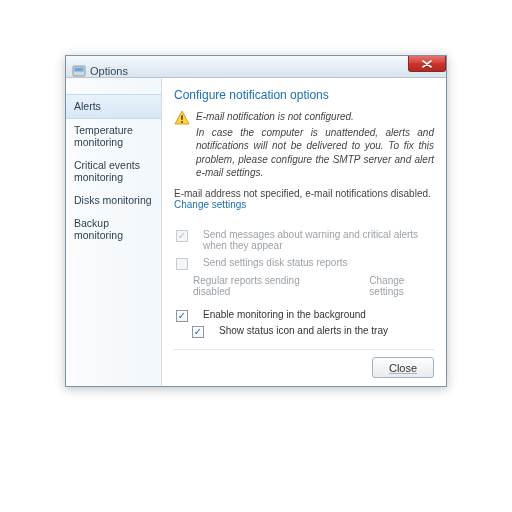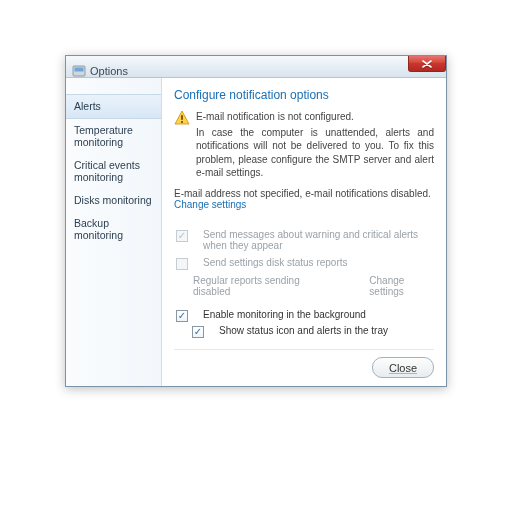--- a/index.html
+++ b/index.html
@@ -74,20 +74,21 @@
   }
   .heading {
     font-size: 12px;
     color: #1a6fb5;
     margin-bottom: 8px;
   }
   .warn-row {
     display: flex;
     gap: 6px;
     margin-bottom: 8px;
+    font-style: italic;
   }
   .warn-icon { flex: 0 0 16px; height: 16px; }
   .warn-text { flex: 1; font-size: 10px; color: #444; text-align: justify; line-height: 1.35; }
   .warn-text .line1 { margin-bottom: 2px; }
   .info-row {
     font-size: 10px; color: #444;
     margin-bottom: 16px;
     display: flex; justify-content: space-between; align-items: baseline;
   }
   .link { color: #1a6fb5; cursor: pointer; }
@@ -120,21 +121,21 @@
   }
   .btnbar {
     border-top: 1px solid #e2e8ed;
     padding-top: 7px;
     display: flex; justify-content: flex-end;
   }
   .btn {
     min-width: 62px; height: 21px;
     background: linear-gradient(to bottom, #fdfdfd, #e8ecef);
     border: 1px solid #9fb2c2;
-    border-radius: 10px;
+    border-radius: 3px;
     font-size: 11px; color: #333;
     display: inline-flex; align-items: center; justify-content: center;
     cursor: pointer;
     text-decoration: underline;
     text-decoration-color: rgba(0,0,0,0.25);
   }
 </style>
 </head>
 <body>
 

